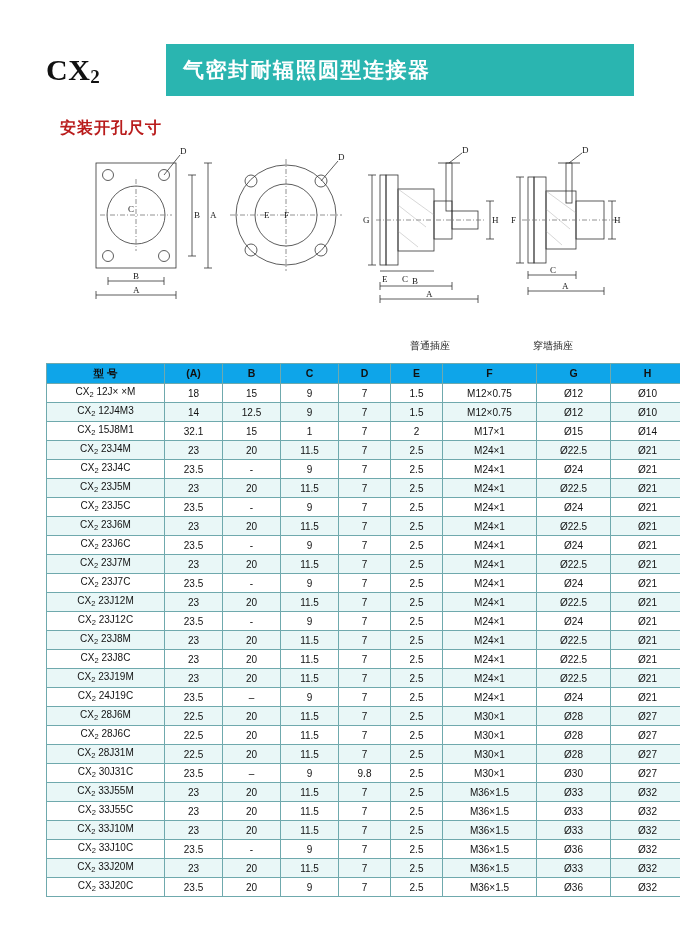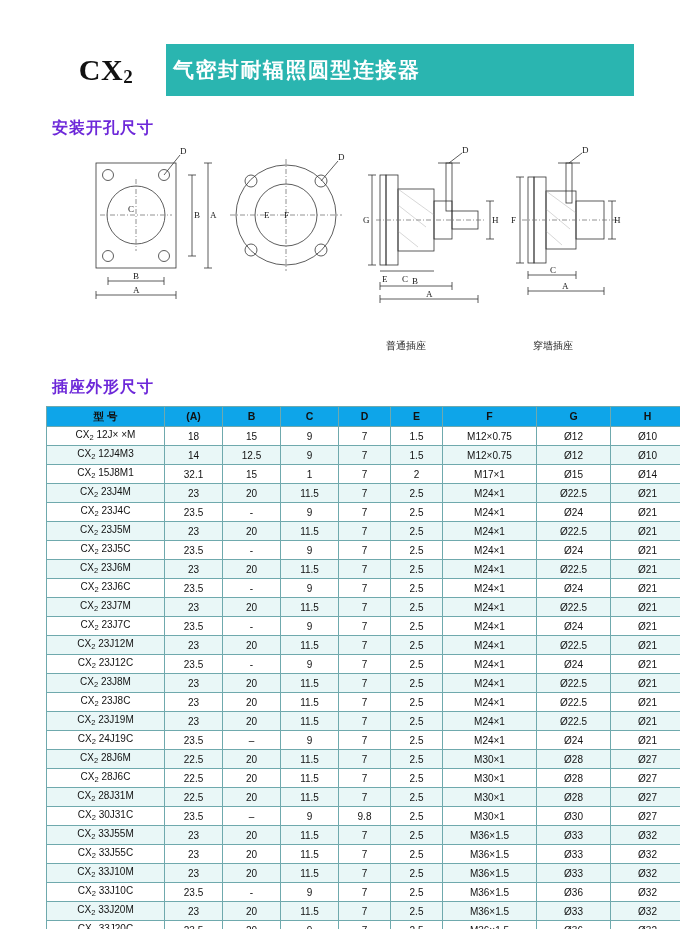--- a/index.html
+++ b/index.html
@@ -28,74 +28,73 @@
     margin-top: 44px;
     height: 52px;
     display: flex;
     align-items: stretch;
   }
   .banner-left {
     background: #ffffff;
     width: 120px;
     display: flex;
     align-items: center;
-    justify-content: center;
   }
   .banner-logo {
     font-family: "Liberation Serif", serif;
     font-size: 30px;
     font-weight: bold;
     letter-spacing: 0.5px;
     color: #111;
   }
   .banner-logo .sub {
     font-size: 19px;
     vertical-align: -3px;
   }
   .banner-right {
     flex: 1;
     background: #2ab5b0;
     display: flex;
     align-items: center;
-    padding-left: 7px;
+    padding-left: 17px;
   }
   .banner-title {
     color: #ffffff;
     font-size: 21px;
     font-weight: bold;
     letter-spacing: 1.5px;
   }
 
   
   .section-title {
     font-size: 16px;
     font-weight: bold;
-    color: #6d28d9;
-    margin: 22px 0 6px 6px;
+    color: #b91c1c;
+    margin: 22px 0 6px 14px;
     letter-spacing: 1px;
   }
 
   
   .drawings {
     position: relative;
     height: 200px;
     margin-top: 4px;
   }
   .drawings svg { display: block; }
   .caption-row {
     position: relative;
     height: 16px;
     margin-top: -6px;
   }
   .caption {
     position: absolute;
     font-size: 10px;
     color: #222;
   }
-  .cap1 { left: 340px; text-align: center; }
+  .cap1 { left: 364px; text-align: center; }
   .cap2 { left: 487px; }
 
   
   table.spec {
     border-collapse: collapse;
     width: 588px;
     margin-top: 8px;
     table-layout: fixed;
   }
   table.spec th, table.spec td {
@@ -278,21 +277,20 @@
         <text x="516" y="144" fill="#222" stroke="none">A</text>
       </g>
     </svg>
   </div>
 
   <div class="caption-row">
     <div class="caption cap1">普通插座</div>
     <div class="caption cap2">穿墙插座</div>
   </div>
 
-  <div class="section-title">插座外形尺寸</div>
 
   <table class="spec">
     <colgroup>
       <col class="c-model">
         <col class="c-a">
         <col class="c-b">
         <col class="c-c">
         <col class="c-d">
         <col class="c-e">
         <col class="c-f">

